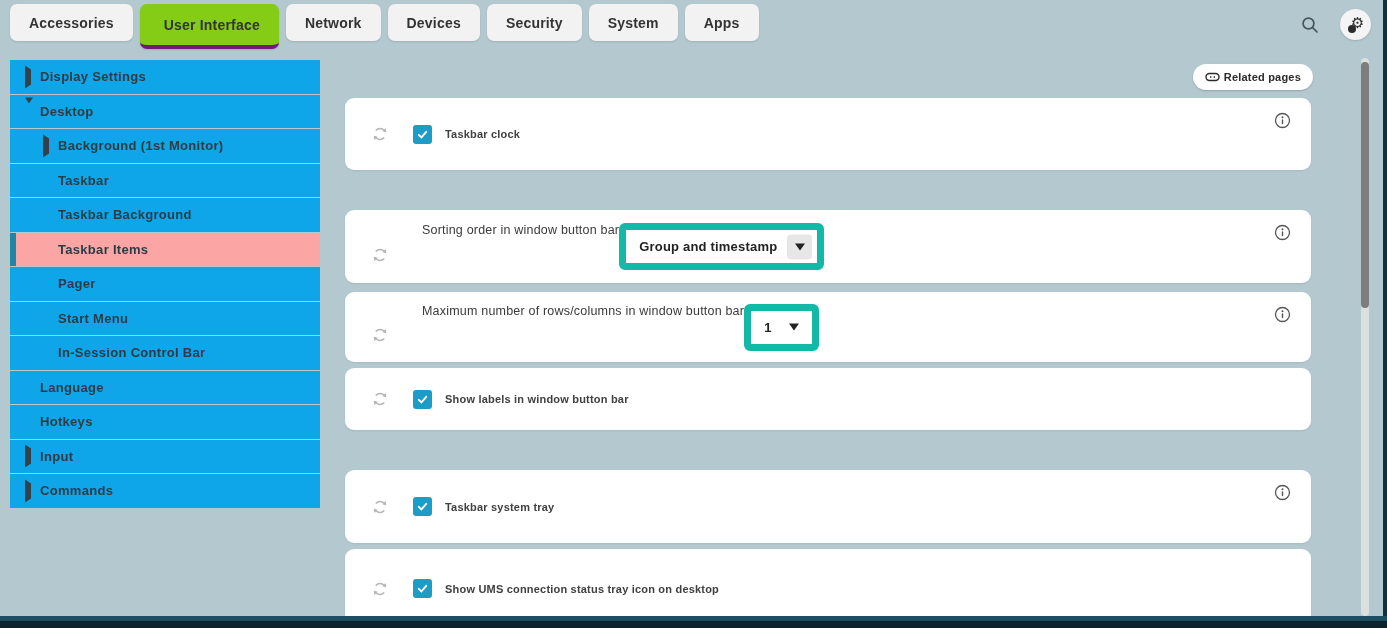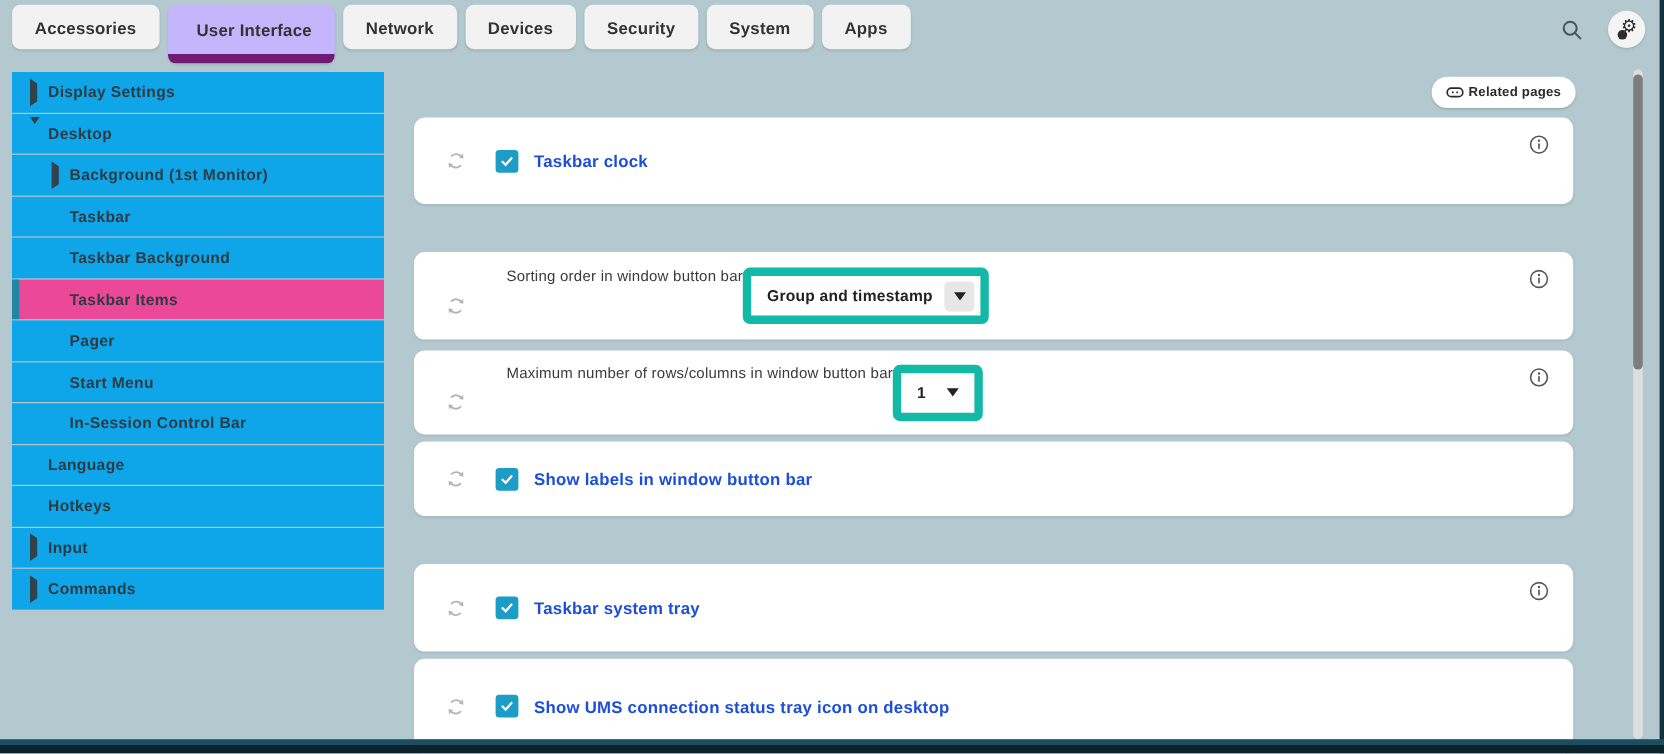--- a/index.html
+++ b/index.html
@@ -4,58 +4,58 @@
 <style>
   html,body{margin:0;padding:0;width:1387px;height:628px;overflow:hidden;
     font-family:"Liberation Sans", sans-serif;-webkit-font-smoothing:antialiased;}
   .app{position:relative;width:1387px;height:628px;background:#b3c9cf;}
 
   
   .tabbar{position:absolute;top:4px;left:10px;display:flex;gap:7px;height:40px;}
   .tab{display:flex;align-items:center;justify-content:center;height:37px;
     padding:0 19px;background:#f2f2f2;border-radius:7px;font-size:14px;font-weight:700;
     color:#333;letter-spacing:.2px;cursor:pointer;box-shadow:0 1px 2px rgba(0,0,0,.12);}
-  .tab.selected{background:#c4b5fd;border-bottom:8px solid #701a75;height:41px;padding-left:24px;}
+  .tab.selected{background:#84cc16;border-bottom:4px solid #701a75;height:41px;padding-left:24px;}
   .top-actions{position:absolute;top:9px;right:16px;display:flex;align-items:center;gap:18px;}
   .search-btn{width:24px;height:24px;display:flex;align-items:center;justify-content:center;cursor:pointer;}
   .gear-btn{width:31px;height:31px;border-radius:50%;background:#f4f4f4;display:flex;
     align-items:center;justify-content:center;cursor:pointer;position:relative;
     box-shadow:0 1px 2px rgba(0,0,0,.15);}
   .gear-glyph{font-size:15px;color:#2c2c2c;line-height:1;position:relative;top:-2px;left:2px;}
   .gear-dot{position:absolute;left:8px;bottom:7px;width:8px;height:8px;border-radius:50%;background:#2c2c2c;}
 
   
   .sidebar{position:absolute;top:60px;left:10px;width:310px;}
   .nav-row{position:relative;height:33.5px;margin-bottom:1px;background:#0ea5e9;display:flex;
     align-items:center;font-size:13px;font-weight:700;color:#2d3c44;letter-spacing:.3px;cursor:pointer;}
   .nav-row .txt{pointer-events:none;}
   .lvl0{padding-left:30px;}
   .lvl1{padding-left:48px;}
   .nav-row .arr{position:absolute;left:15px;top:50%;transform:translateY(-50%);}
   .nav-row.lvl1 .arr{left:33px;}
   .tri-r{width:0;height:0;border-left:6px solid #32424a;border-top:4.5px solid transparent;border-bottom:4.5px solid transparent;}
   .tri-dn{width:0;height:0;border-top:6px solid #32424a;border-left:4.5px solid transparent;border-right:4.5px solid transparent;}
-  .nav-row.selected{background:#ec4899;}
+  .nav-row.selected{background:#fca5a5;}
   .nav-row.selected::before{content:"";position:absolute;left:0;top:0;bottom:0;width:6px;background:#1f87a5;}
 
   
   .content{position:absolute;left:345px;top:0;width:966px;height:628px;}
   .related-btn{position:absolute;top:64px;right:-2px;height:26px;display:flex;align-items:center;gap:4px;
     padding:0 12px;background:#fff;border:none;border-radius:14px;font-family:inherit;
     font-size:11px;font-weight:700;color:#2b2b2b;letter-spacing:.2px;cursor:pointer;
     box-shadow:0 1px 2px rgba(0,0,0,.18);}
   .card{position:absolute;left:0;width:966px;background:#fff;border-radius:9px;
     box-shadow:0 1px 2px rgba(0,0,0,.08);display:flex;align-items:center;}
   .reset-ic{position:absolute;left:27px;top:50%;transform:translateY(-50%);width:16px;height:16px;cursor:pointer;}
   .select-card .reset-ic{top:calc(50% + 8px);}
   .info-ic{position:absolute;top:14px;right:20px;width:17px;height:17px;cursor:pointer;}
   .cbrow{display:flex;align-items:center;gap:13px;margin-left:68px;cursor:pointer;}
   .checkbox{width:19px;height:19px;border-radius:3px;background:#1d9cc6;display:flex;
     align-items:center;justify-content:center;flex:0 0 auto;}
-  .cblabel{font-size:14px;font-weight:700;color:#1d4ed8;letter-spacing:.2px;}
+  .cblabel{font-size:11px;font-weight:700;color:#404040;letter-spacing:.2px;}
   .field{margin-left:75px;width:836px;display:flex;flex-direction:row;}
   .field-label{font-size:12.5px;font-weight:500;color:#3a3a3a;letter-spacing:.2px;margin:0 0 7px 2px;}
   .select{position:relative;height:33px;border:7px solid #14b8a6;border-radius:6px;background:#fff;
     display:flex;align-items:center;padding:0 40px 0 13px;cursor:pointer;}
   .select-value{font-size:13px;font-weight:700;color:#222;letter-spacing:.2px;}
   .dd-zone{position:absolute;right:5px;top:50%;transform:translateY(-50%);width:25px;height:25px;
     display:flex;align-items:center;justify-content:center;border-radius:4px;}
   .dd-zone.boxed{background:#e7e7e7;}
   .dd-tri{width:0;height:0;border-top:7px solid #222;border-left:5px solid transparent;border-right:5px solid transparent;}
 

